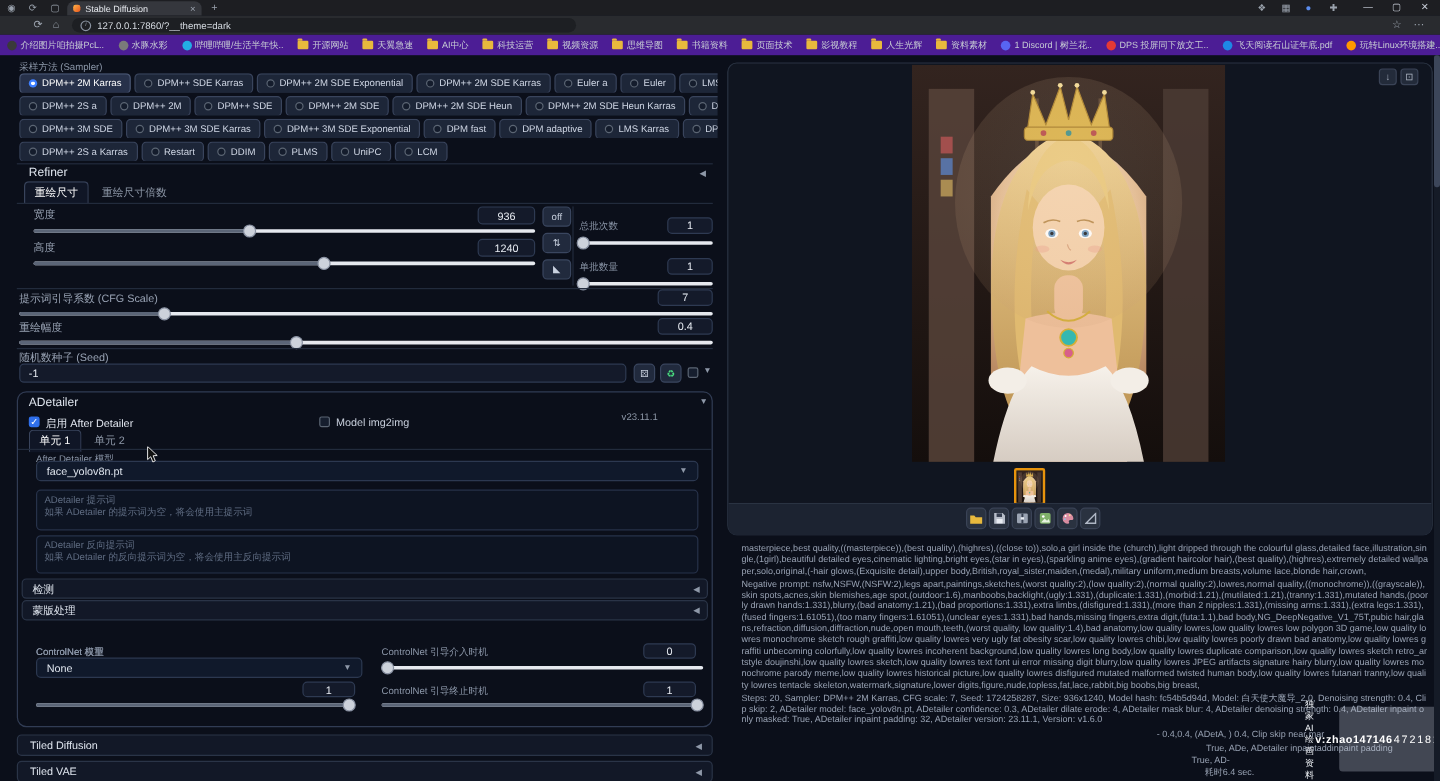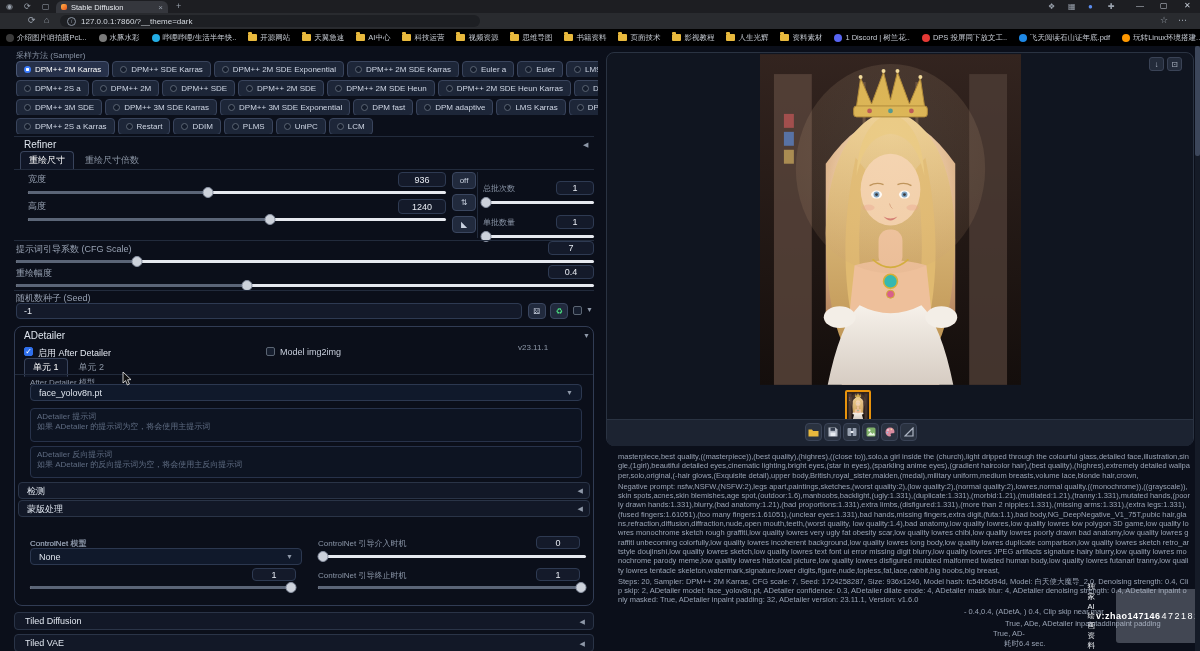--- a/index.html
+++ b/index.html
@@ -16,21 +16,21 @@
   .btab-x{font-size:8px;color:#9aa2ad;margin-left:3px;}
   .newtab{position:absolute;left:176px;top:1px;font-size:9px;color:#9aa2ad;}
   .winctl{position:absolute;top:1px;font-size:8px;color:#c6ccd6;}
   .addressbar{left:0;top:13px;width:1200px;height:16px;background:#292b2f;}
   .nav-ic{position:absolute;top:2px;font-size:9px;color:#9aa2ad;}
   .urlpill{position:absolute;left:60px;top:2px;width:420px;height:12px;background:#1d1f23;border-radius:7px;
            display:flex;align-items:center;padding:0 7px;box-sizing:border-box;}
   .url-info{width:7px;height:7px;border:1px solid #8a93a0;border-radius:50%;font-size:5px;color:#8a93a0;
             display:flex;align-items:center;justify-content:center;margin-right:5px;flex:0 0 auto;font-style:italic;}
   .url-text{font-size:8px;color:#d4d9e0;white-space:nowrap;}
-  .bookmarks{left:0;top:29px;width:1200px;height:17px;background:#000000;display:flex;align-items:center;
+  .bookmarks{left:0;top:29px;width:1200px;height:17px;background:#4c1d95;display:flex;align-items:center;
              padding:0 6px;box-sizing:border-box;gap:12px;overflow:hidden;}
   .bm{display:inline-flex;align-items:center;gap:3px;flex:0 0 auto;}
   .bm .ic{width:9px;height:7px;border-radius:1px;background:#e8b93d;position:relative;flex:0 0 auto;}
   .bm .ic::before{content:"";position:absolute;left:0;top:-2px;width:4px;height:2px;border-radius:1px 1px 0 0;background:inherit;}
   .bm .ic.site{width:8px;height:8px;border-radius:50%;}
   .bm .ic.site::before{display:none;}
   .bm .bl{font-size:7.5px;color:#c7ccd4;white-space:nowrap;}
   .bm-more{position:absolute;right:4px;top:31px;font-size:9px;color:#9aa2ad;}
   
   .lbl{font-size:9px;color:#99a3b4;}

